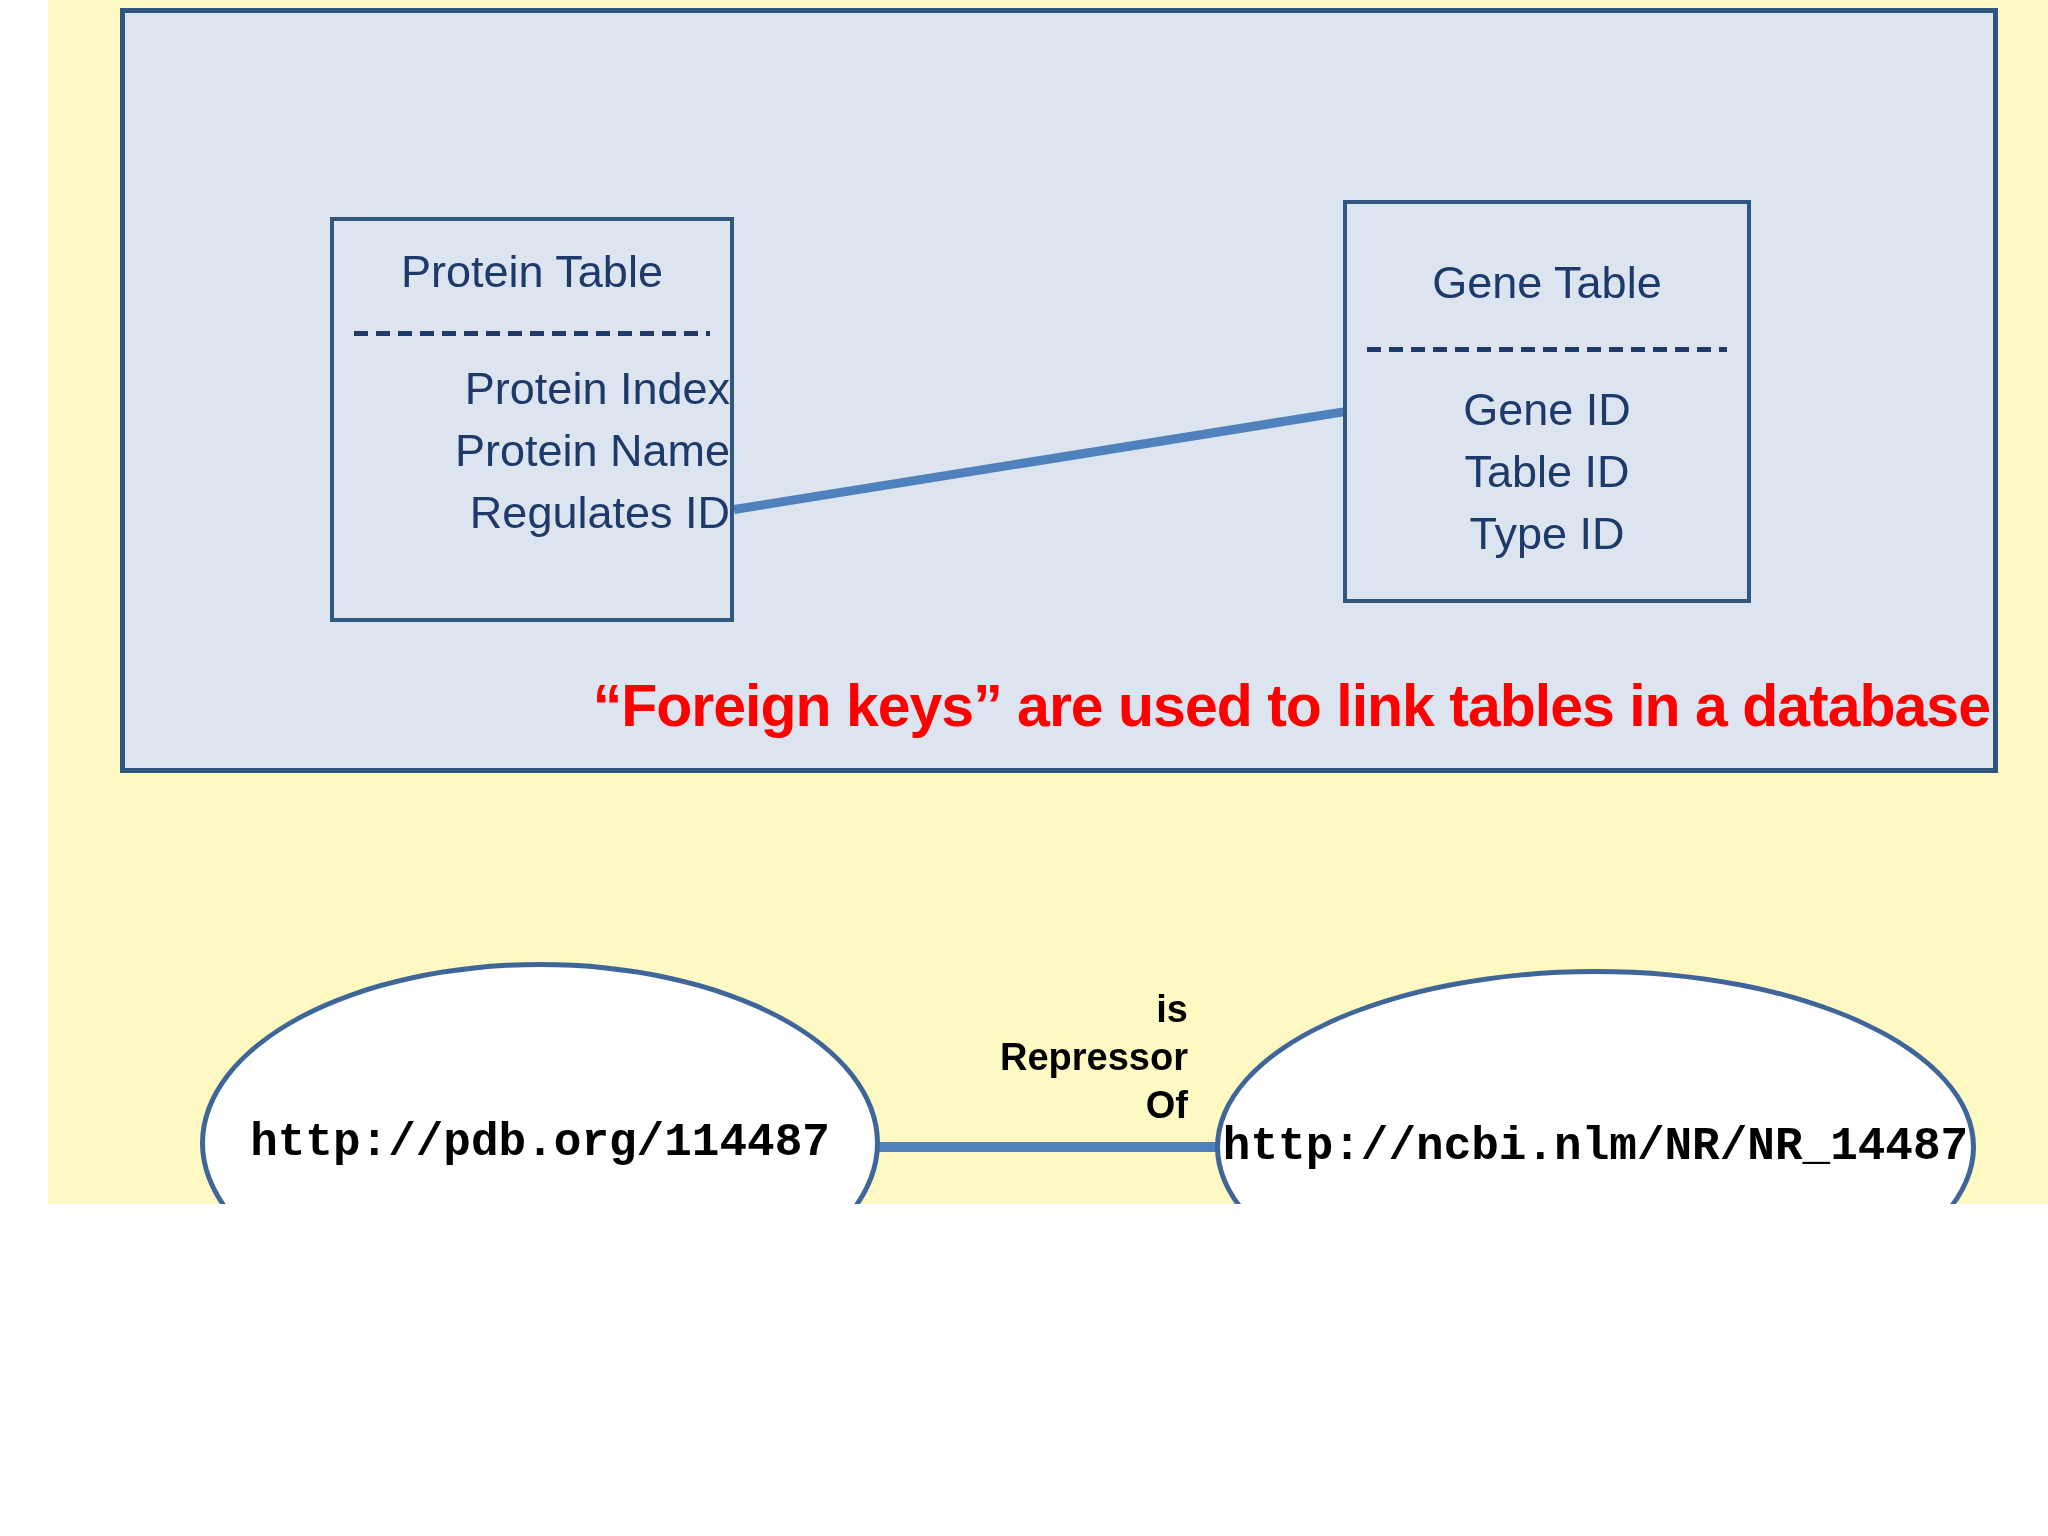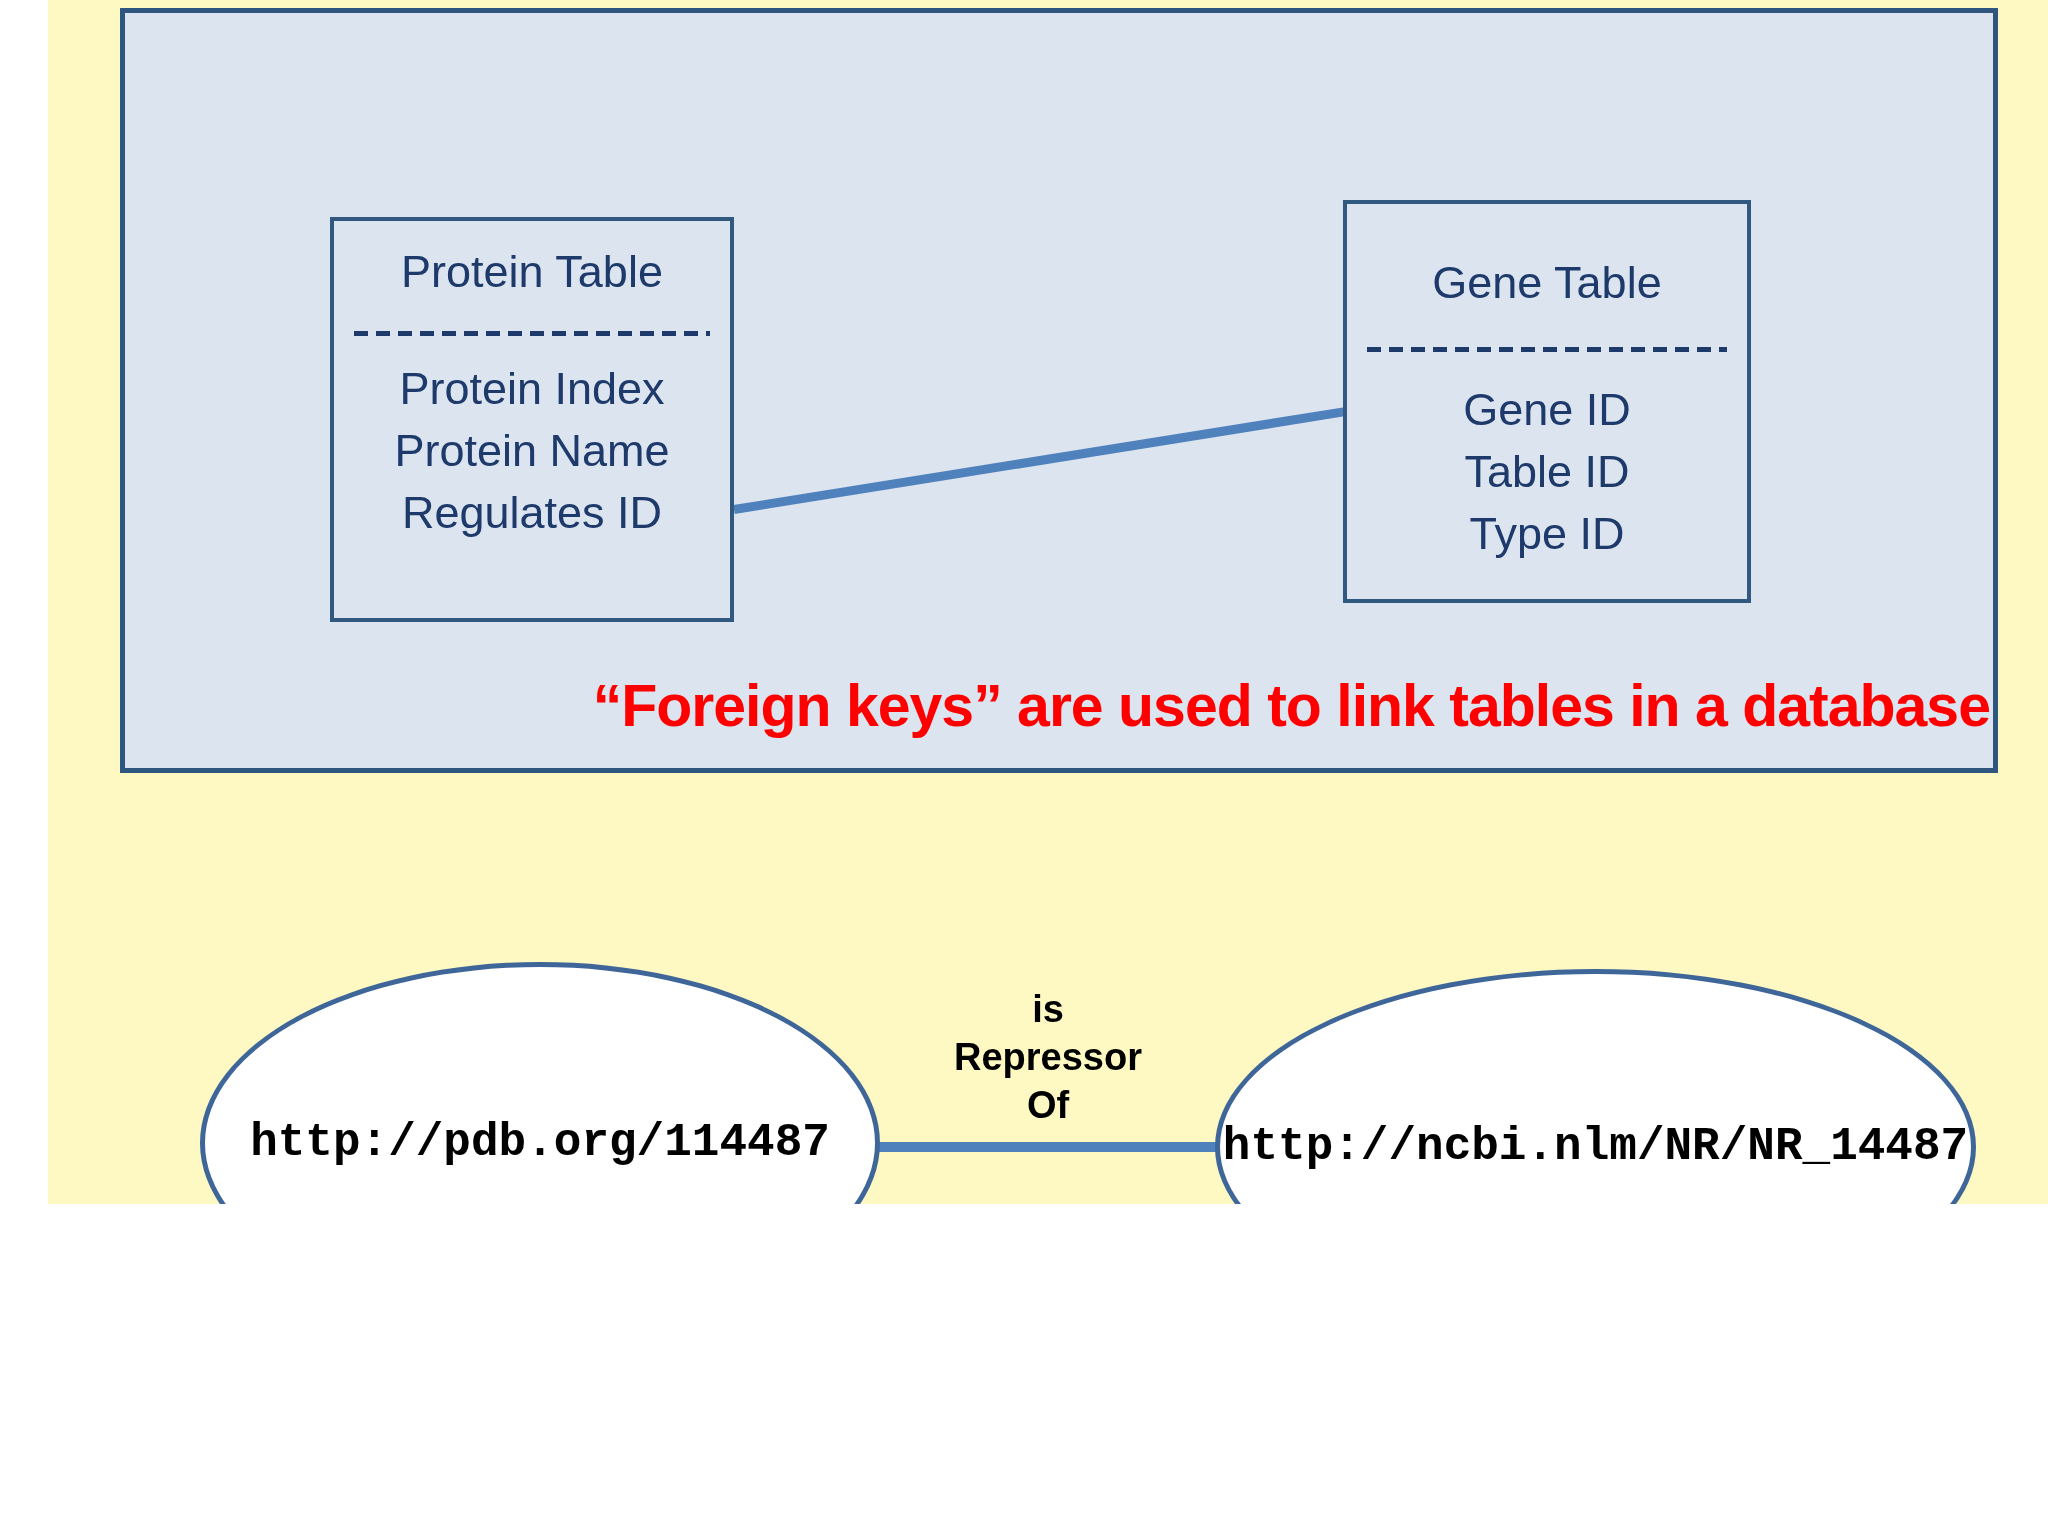--- a/index.html
+++ b/index.html
@@ -26,21 +26,21 @@
   .dashed-divider{
     height:5px;margin:0 20px;
     background:repeating-linear-gradient(90deg,#1d3a6b 0px,#1d3a6b 14px,rgba(0,0,0,0) 14px,rgba(0,0,0,0) 22px);
   }
   .tb-row{
     font-size:45px;line-height:62px;white-space:nowrap;
   }
   .protein-box{left:282px;top:217px;width:404px;height:405px;}
   .protein-box .tb-title{margin-top:25px;}
   .protein-box .dashed-divider{margin-top:33px;}
-  .protein-box .tb-rows{margin-top:22px;}
+  .protein-box .tb-rows{margin-top:22px;text-align:right;}
   .gene-box{left:1295px;top:200px;width:408px;height:403px;}
   .gene-box .tb-title{margin-top:53px;text-align:center;}
   .gene-box .dashed-divider{margin-top:38px;}
   .gene-box .tb-rows{margin-top:27px;}
 
   .caption-red{
     position:absolute;left:90px;top:672px;width:1852px;
     text-align:right;color:#ff0000;font-weight:bold;
     font-size:59px;line-height:68px;letter-spacing:-1px;white-space:nowrap;
   }
@@ -63,21 +63,21 @@
   .node-left{left:152px;top:962px;width:680px;height:362px;}
   .node-right{left:1167px;top:969px;width:761px;height:356px;}
   .node-label{
     color:#000000;font-weight:bold;font-size:46px;white-space:nowrap;
   }
   .predicate{
     position:absolute;left:860px;top:985px;width:280px;
     text-align:center;color:#000000;font-weight:bold;
     font-size:38px;line-height:48px;
   }
-  .predicate span{display:block;}
+  .predicate span{display:block;text-align:right;}
 </style>
 </head>
 <body>
 
 <div class="stage">
 
   <div class="outer-panel">
     
   </div>
 

